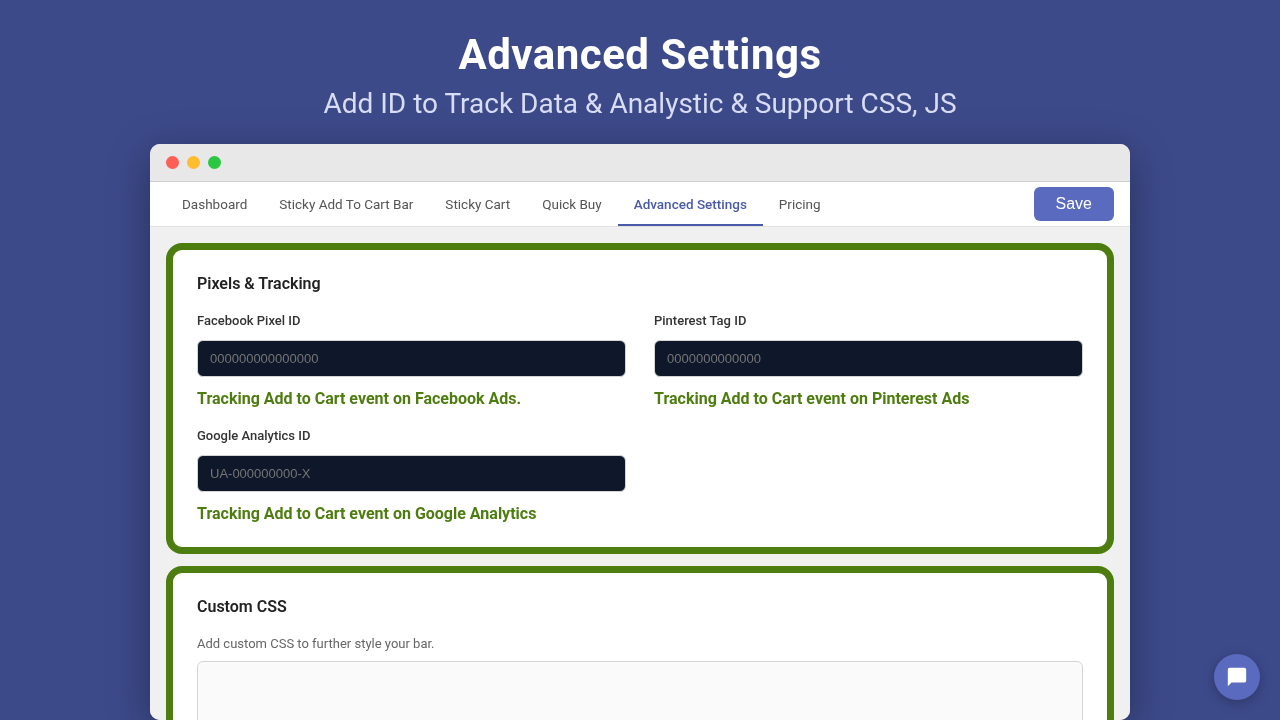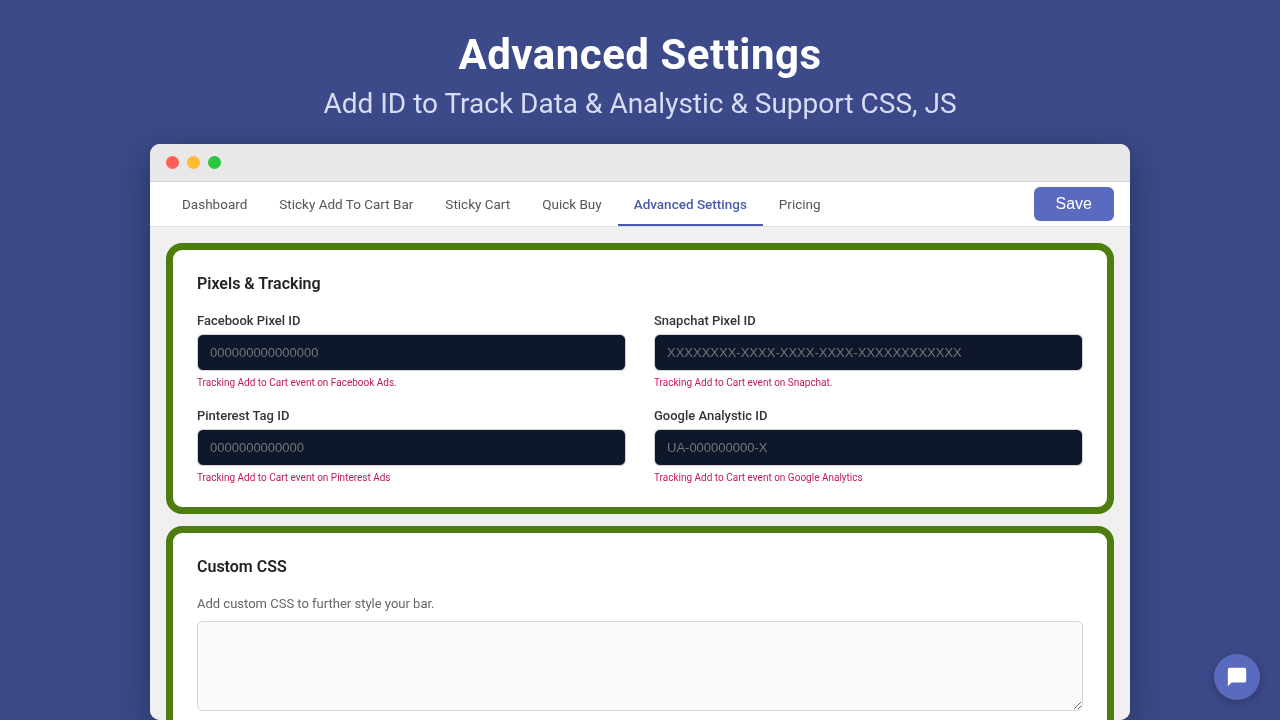--- a/index.html
+++ b/index.html
@@ -138,42 +138,43 @@
 
     .fields-grid {
       display: grid;
       grid-template-columns: 1fr 1fr;
       gap: 20px 28px;
     }
 
     .field-group {
       display: flex;
       flex-direction: column;
-      gap: 6px;
+      gap: 12px;
     }
 
     .field-label {
       font-size: 13px;
       color: #333;
       font-weight: 500;
     }
 
     .field-input {
       border: 1px solid #d5d5d5;
       border-radius: 6px;
       padding: 10px 12px;
       font-size: 13px;
       color: #aaa;
       background: #0f172a;
       outline: none;
     }
 
     .field-hint {
-      font-size: 10px;
-      color: #be185d;
+      font-size: 16px;
+      color: #4d7c0f;
+      font-weight: bold;
     }
 
     .css-textarea {
       width: 100%;
       min-height: 90px;
       border: 1px solid #d5d5d5;
       border-radius: 6px;
       padding: 10px 12px;
       font-size: 13px;
       resize: vertical;
@@ -242,34 +243,29 @@
     <div class="card">
       <div class="card-title">Pixels &amp; Tracking</div>
       <div class="fields-grid">
 
         <div class="field-group">
           <label class="field-label">Facebook Pixel ID</label>
           <input class="field-input" type="text" placeholder="000000000000000" style="">
           <span class="field-hint">Tracking Add to Cart event on Facebook Ads.</span>
         </div>
 
-        <div class="field-group">
-          <label class="field-label">Snapchat Pixel ID</label>
-          <input class="field-input" type="text" placeholder="XXXXXXXX-XXXX-XXXX-XXXX-XXXXXXXXXXXX" style="">
-          <span class="field-hint">Tracking Add to Cart event on Snapchat.</span>
-        </div>
 
         <div class="field-group">
           <label class="field-label">Pinterest Tag ID</label>
           <input class="field-input" type="text" placeholder="0000000000000" style="">
           <span class="field-hint">Tracking Add to Cart event on Pinterest Ads</span>
         </div>
 
         <div class="field-group">
-          <label class="field-label">Google Analystic ID</label>
+          <label class="field-label">Google Analytics ID</label>
           <input class="field-input" type="text" placeholder="UA-000000000-X" style="">
           <span class="field-hint">Tracking Add to Cart event on Google Analytics</span>
         </div>
 
       </div>
     </div>
 
     <div class="card">
       <div class="card-title">Custom CSS</div>
       <p class="css-hint">Add custom CSS to further style your bar.</p>

